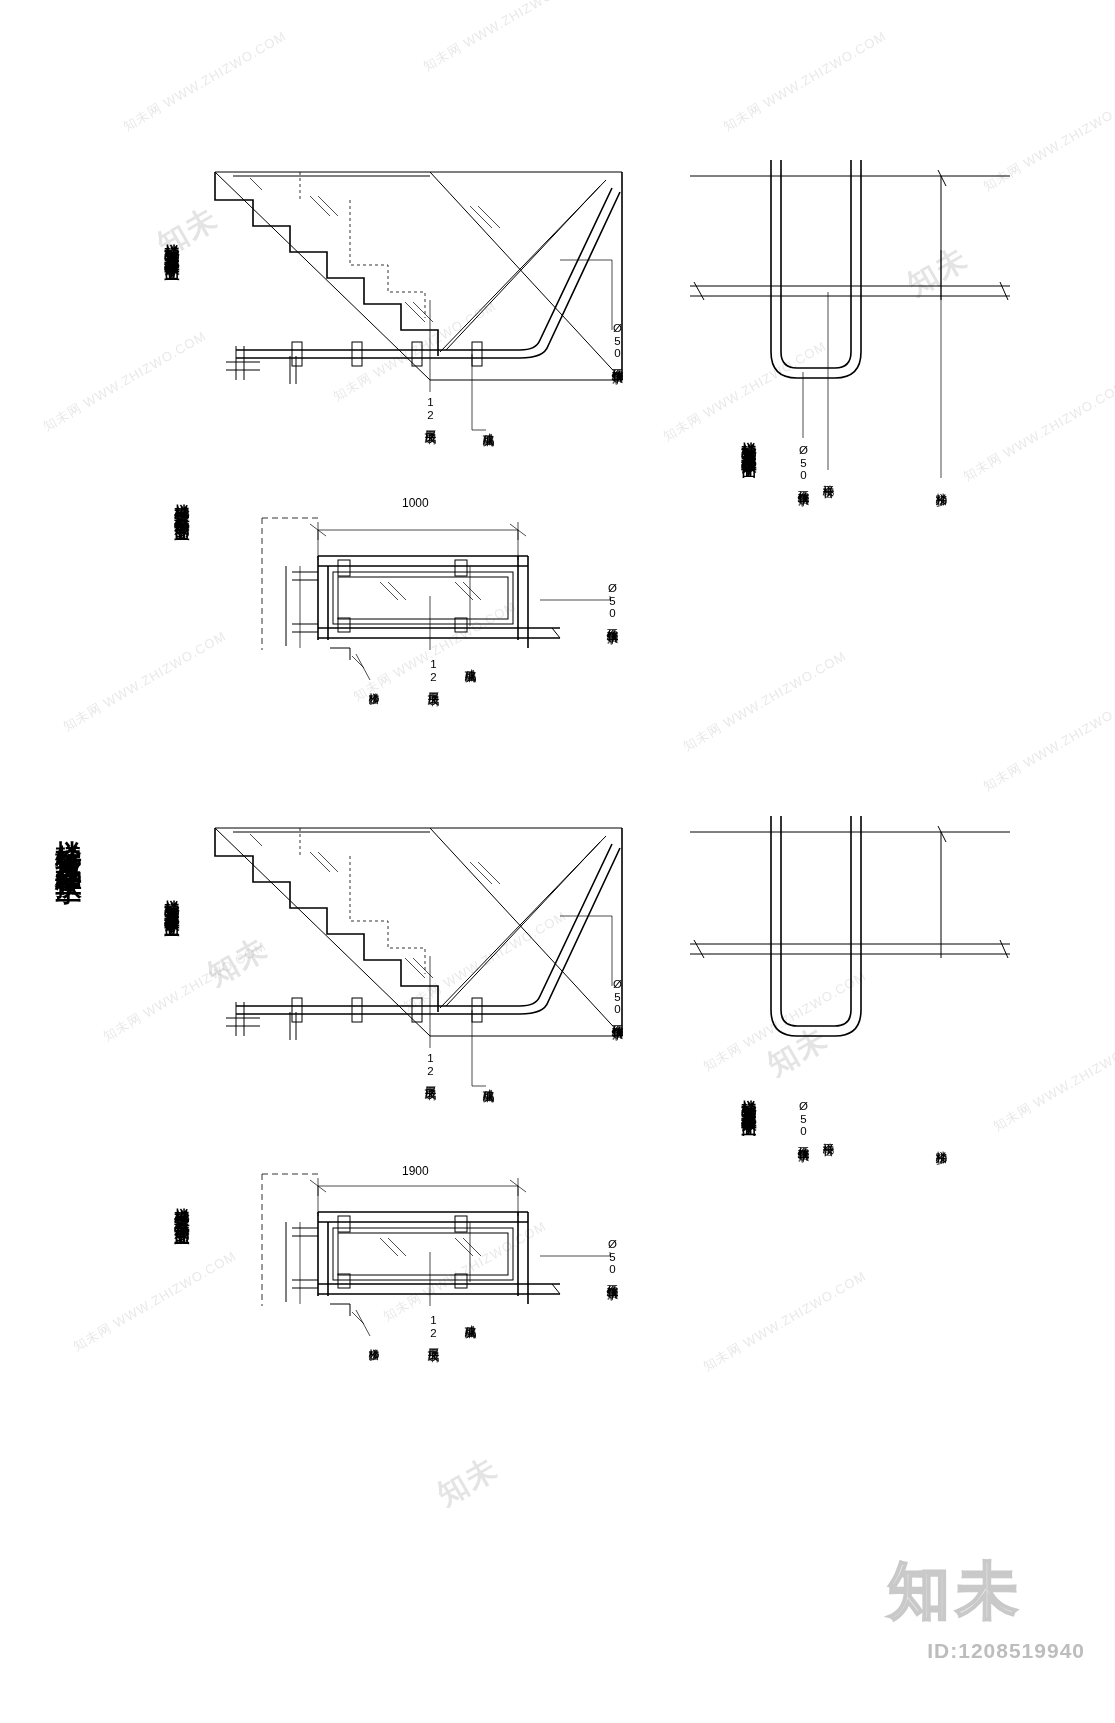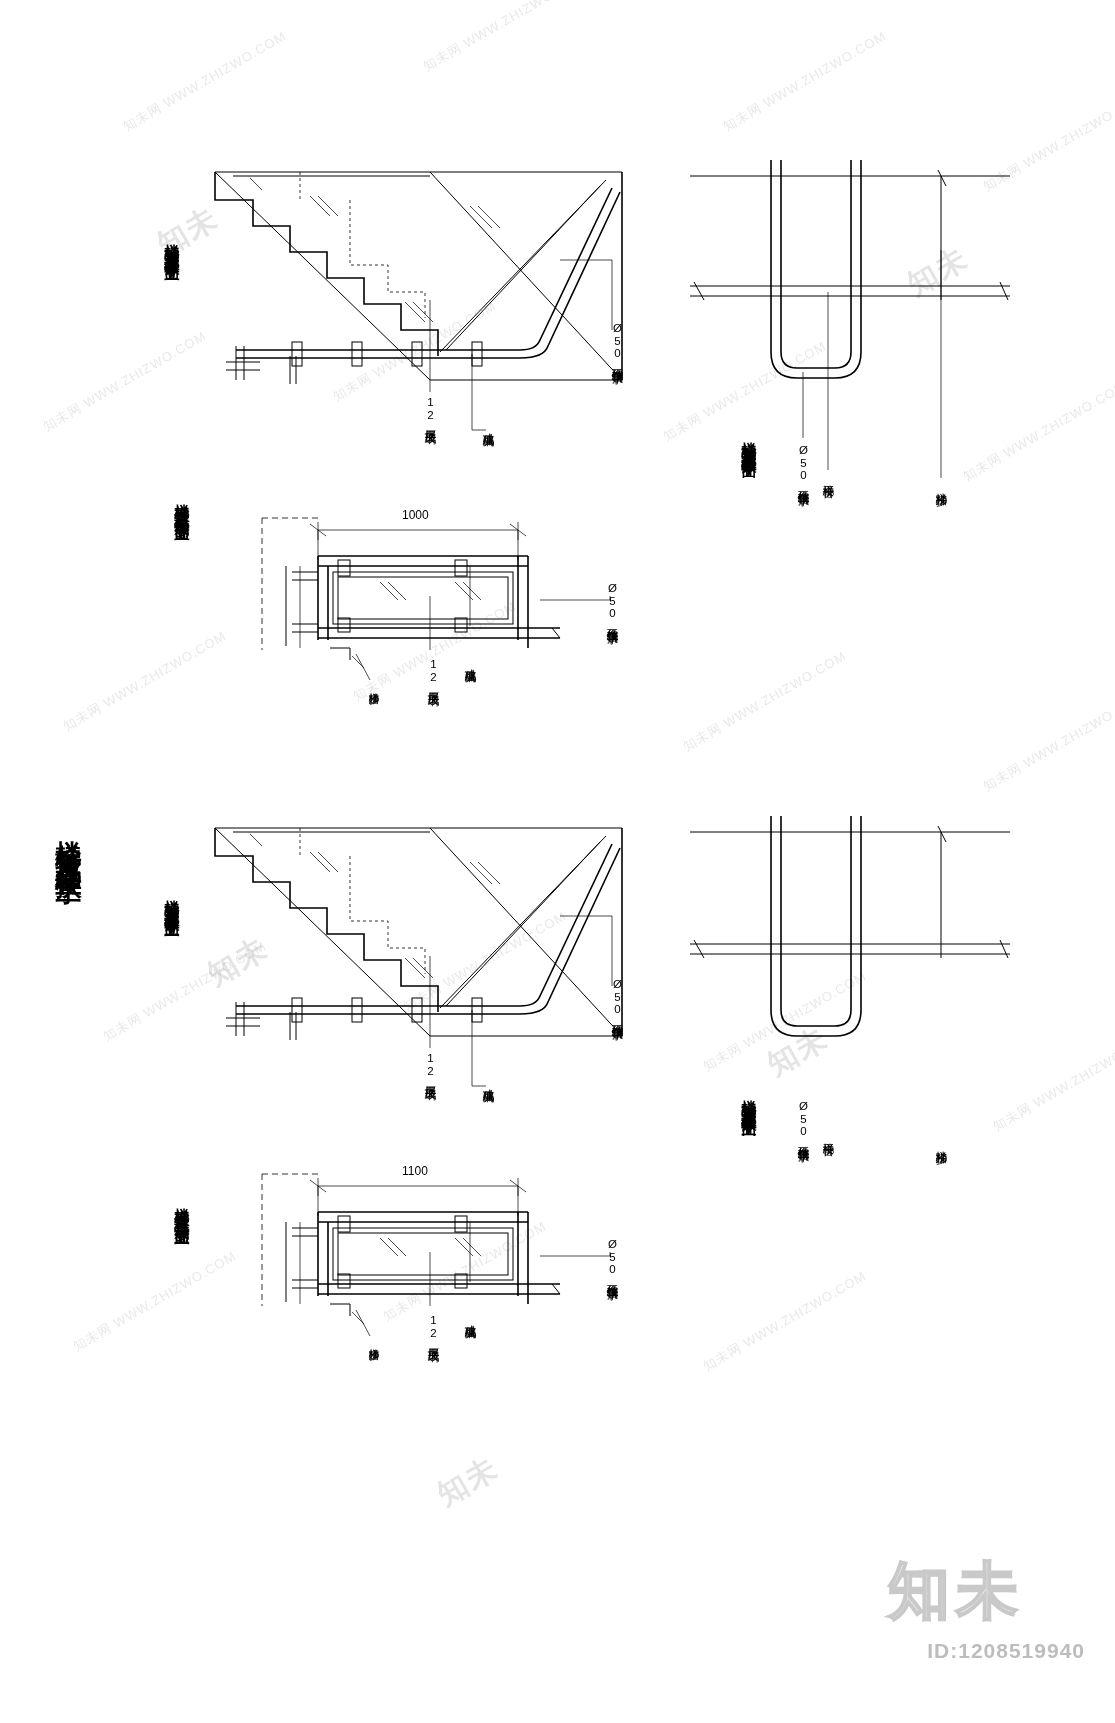--- a/index.html
+++ b/index.html
@@ -211,21 +211,21 @@
 
     <path class="ln" d="M330,648 L350,648 L350,660"></path>
     <path class="lnthin" d="M352,656 L364,668"></path>
 
     <path class="lnthin" d="M540,600 L610,600 L610,596"></path>
     <path class="lnthin" d="M430,596 L430,650"></path>
     <path class="lnthin" d="M470,566 L470,626"></path>
     <path class="lnthin" d="M356,654 L370,680"></path>
   </svg>
 
-  <div class="htext dim" style="left:402px;top:508px;">1000</div>
+  <div class="htext dim" style="left:402px;top:496px;">1000</div>
   <div class="vtext title-med" style="left:175px;top:492px;">楼梯平台栏杆扶手局部立面（一）</div>
   <div class="vtext lbl" style="left:606px;top:582px;">Ø50拉丝不锈钢管扶手</div>
   <div class="vtext lbl" style="left:427px;top:658px;">12厚夹层玻璃</div>
   <div class="vtext lbl" style="left:464px;top:660px;">成品玻璃夹</div>
   <div class="vtext lbl-sm" style="left:369px;top:684px;">楼梯踏步</div>
 
   <svg width="1115" height="1723">
     <path class="ln" d="M215,828 L430,828 L622,1036 L430,1036 Z"></path>
     <path class="ln" d="M233,832 L430,832"></path>
     <path class="ln2" d="M215,828 L215,856 L253,856 L253,882 L290,882 L290,908 L327,908 L327,934 L364,934 L364,960 L401,960 L401,986 L438,986 L438,1012"></path>
@@ -313,21 +313,21 @@
     <path class="dash" d="M262,1174 L320,1174"></path>
     <path class="lnthin" d="M300,1222 L300,1304"></path>
     <path class="ln" d="M330,1304 L350,1304 L350,1316"></path>
     <path class="lnthin" d="M352,1312 L364,1324"></path>
     <path class="lnthin" d="M540,1256 L610,1256 L610,1252"></path>
     <path class="lnthin" d="M430,1252 L430,1306"></path>
     <path class="lnthin" d="M470,1222 L470,1282"></path>
     <path class="lnthin" d="M356,1310 L370,1336"></path>
   </svg>
 
-  <div class="htext dim" style="left:402px;top:1164px;">1100</div>
+  <div class="htext dim" style="left:402px;top:1164px;">1900</div>
   <div class="vtext title-med" style="left:175px;top:1196px;">楼梯平台栏杆扶手局部立面（二）</div>
   <div class="vtext lbl" style="left:606px;top:1238px;">Ø50拉丝不锈钢管扶手</div>
   <div class="vtext lbl" style="left:427px;top:1314px;">12厚夹层玻璃</div>
   <div class="vtext lbl" style="left:464px;top:1316px;">成品玻璃夹</div>
   <div class="vtext lbl-sm" style="left:369px;top:1340px;">楼梯踏步</div>
 
   <div class="vtext title-big" style="left:56px;top:820px;">楼梯转角成品栏杆扶手（二）</div>
 
   <div class="logo-box">
     <div class="logo-text">知未</div>

